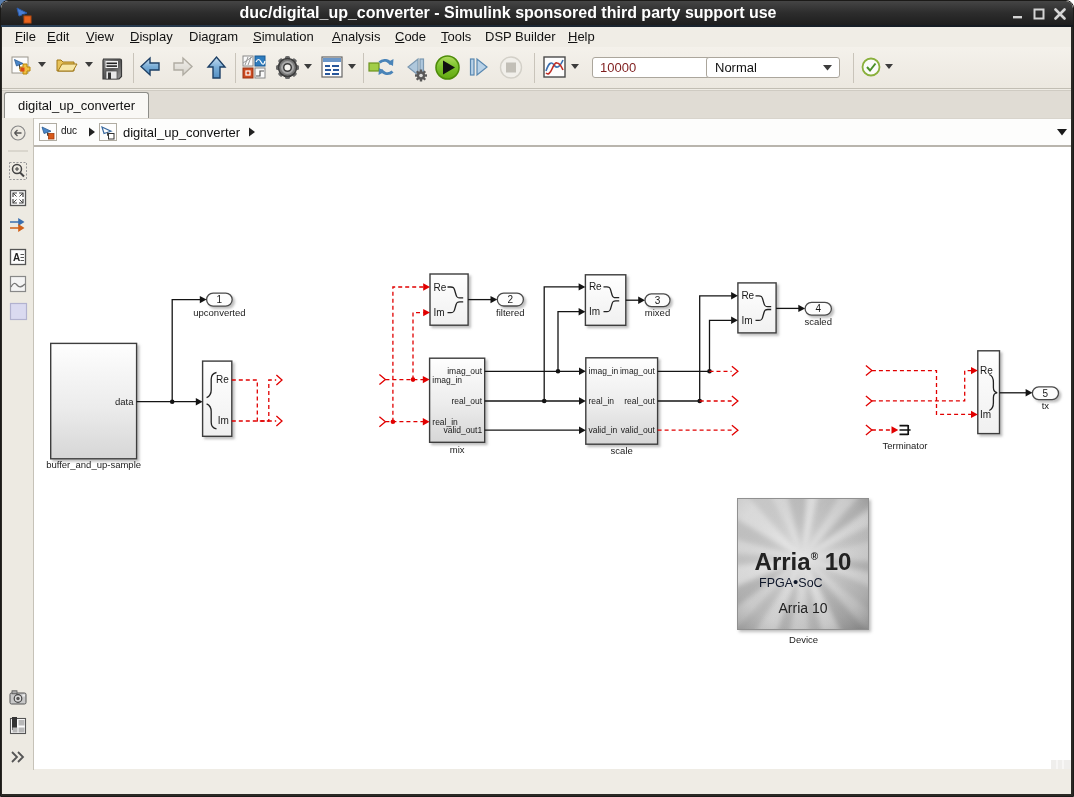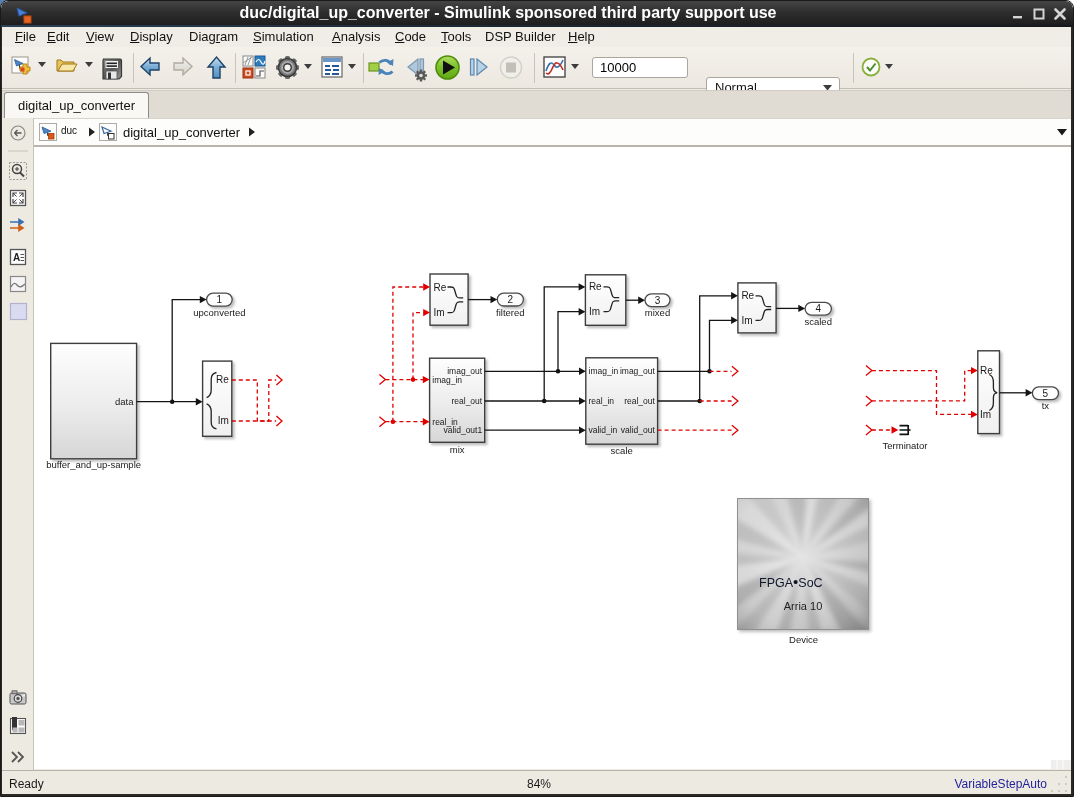--- a/index.html
+++ b/index.html
@@ -17,21 +17,21 @@
 #tabbar{position:absolute;left:0;top:89px;width:100%;height:28px;background:#e0dcd4;border-top:1px solid #cfcbc2;}
 #tab{position:absolute;left:3px;top:1px;width:145px;height:27px;background:#f9f8f5;border:1px solid #8d8d88;border-bottom:none;border-radius:3px 3px 0 0;font-size:13px;color:#111;padding-top:5px;text-align:center;}
 #crumbbar{position:absolute;left:33px;top:117px;width:1037px;height:27px;background:#fdfdfc;border-top:1px solid #d8d4cc;}
 #crumbsep{position:absolute;left:33px;top:144px;width:1037px;height:2px;background:#b9b5ad;}
 #sidebar{position:absolute;left:0;top:117px;width:33px;height:652px;background:#edeae2;border-right:1px solid #c6c2b8;}
 #canvas{position:absolute;left:33px;top:146px;width:1037px;height:622px;background:#ffffff;}
 #statusbar{position:absolute;left:0;top:769px;width:100%;height:28px;background:#edeae2;border-top:1px solid #b7b3aa;font-size:12px;color:#1a1a1a;}
 #device{position:absolute;left:703px;top:351px;width:132px;height:132px;border:1px solid #909090;box-shadow:2px 2px 3px rgba(110,110,110,0.45);background:#c2c2c2;overflow:hidden;color:#222;}
 #device .big{position:absolute;left:0;top:49px;width:100%;text-align:center;font-size:24px;font-weight:bold;}
 #device .sub{position:absolute;left:21px;top:74px;font-size:12.5px;color:#0f172a;}
-#device .small{position:absolute;left:0;top:101px;width:100%;text-align:center;font-size:11px;}
+#device .small{position:absolute;left:0;top:101px;width:100%;text-align:center;font-size:14px;}
 </style>
 </head>
 <body>
 <div id="corner"></div>
 <div id="win">
   <div id="title">
     <div id="titletext">duc/digital_up_converter - Simulink sponsored third party support use</div>
     <svg style="position:absolute;left:13px;top:3px;" width="20" height="20" viewBox="0 0 20 20">
       <path d="M3 4 L13 9 L5 12 Z" fill="#4a7fd4" stroke="#2a5aa8" stroke-width="1"></path>
       <path d="M9 10 L9 14 L12 14" fill="none" stroke="#333" stroke-width="1.2"></path>
@@ -171,22 +171,22 @@
 
       <circle cx="870" cy="20" r="8.5" fill="#fbfbf9" stroke="#8ab03c" stroke-width="1.8"></circle>
       <path d="M866 20 l3 3.5 l5.5 -7" fill="none" stroke="#4a9028" stroke-width="2"></path>
       <path d="M884 17 l8 0 l-4 5 Z" fill="#3c3c3c"></path>
     </svg>
     <div class="tsep" style="left:132px;"></div>
     <div class="tsep" style="left:234px;"></div>
     <div class="tsep" style="left:362px;"></div>
     <div class="tsep" style="left:533px;"></div>
     <div class="tsep" style="left:852px;"></div>
-    <div style="position:absolute;left:591px;top:10px;width:96px;height:21px;background:#fff;border:1px solid #aba69c;border-radius:3px;font-size:13px;color:#000000;padding:2px 0 0 7px;">10000</div>
-    <div style="position:absolute;left:705px;top:10px;width:134px;height:21px;background:#fff;border:1px solid #aba69c;border-radius:3px;font-size:13px;color:#111;padding:2px 0 16px 8px;margin-top:20px;">Normal
+    <div style="position:absolute;left:591px;top:10px;width:119px;height:21px;background:#fff;border:1px solid #aba69c;border-radius:3px;font-size:13px;color:#7f1d1d;padding:2px 0 0 7px;">10000</div>
+    <div style="position:absolute;left:705px;top:10px;width:134px;height:21px;background:#fff;border:1px solid #aba69c;border-radius:3px;font-size:13px;color:#111;padding:2px 0 16px 8px;">Normal
       <svg style="position:absolute;right:7px;top:7px;" width="9" height="6" viewBox="0 0 9 6">
           <path d="M0 0 h9 l-4.5 5.5 Z" fill="#3c3c3c"></path>
         </svg>
     </div>
   </div>
   <div id="tabbar">
       <div id="tab">digital_up_converter</div>
     </div>
   <div id="sidebar">
     <svg width="33" height="652" viewBox="0 0 33 652">
@@ -490,35 +490,21 @@
             <path d="M65.0,59.0 L102.5,-96.5 L146.0,-79.0 Z" fill="#b8b8b8"></path>
             <path d="M65.0,59.0 L146.0,-79.0 L173.1,-59.0 Z" fill="#d0d0d0"></path>
             <path d="M65.0,59.0 L173.1,-59.0 L193.4,-36.4 Z" fill="#b2b2b2"></path>
             <path d="M65.0,59.0 L193.4,-36.4 L208.9,-11.0 Z" fill="#d6d6d6"></path>
             <path d="M65.0,59.0 L208.9,-11.0 L220.5,21.1 Z" fill="#bcbcbc"></path>
             <path d="M65.0,59.0 L220.5,21.1 L224.8,66.8 Z" fill="#cfcfcf"></path>
           </g>
       <rect width="130" height="130" fill="url(#mshine)"></rect>
       <rect width="130" height="130" fill="url(#mdiag)"></rect>
     </svg>
+      <div class="big">Arria<span style="font-size:10px;vertical-align:10px;">®</span> 10</div>
       <div class="sub">FPGA<span style="font-size:15px;">•</span>SoC</div>
       <div class="small">Arria 10</div>
     </div>
   </div>
   <div style="position:absolute;right:0;top:26px;width:2px;bottom:0;background:#2b2925;z-index:50;"></div>
   <div style="position:absolute;left:0;top:26px;width:1px;bottom:0;background:#2b2925;z-index:50;"></div>
   <div style="position:absolute;left:0;bottom:0;width:100%;height:2px;background:#2b2925;z-index:50;"></div>
-  <div id="statusbar">
-    <span style="position:absolute;left:8px;top:6px;">Ready</span>
-    <span style="position:absolute;left:526px;top:6px;">84%</span>
-    <span style="position:absolute;right:26px;top:6px;color:#23239c;">VariableStepAuto</span>
-    <svg style="position:absolute;right:3px;bottom:3px;" width="22" height="22" viewBox="0 0 22 22">
-      <g fill="#c6c2b9">
-        <circle cx="18" cy="4" r="1.1"></circle>
-          <circle cx="18" cy="11" r="1.1"></circle>
-          <circle cx="11" cy="11" r="1.1"></circle>
-        <circle cx="18" cy="18" r="1.1"></circle>
-          <circle cx="11" cy="18" r="1.1"></circle>
-          <circle cx="4" cy="18" r="1.1"></circle>
-      </g>
-    </svg>
-  </div>
 </div>
 
 </body></html>

